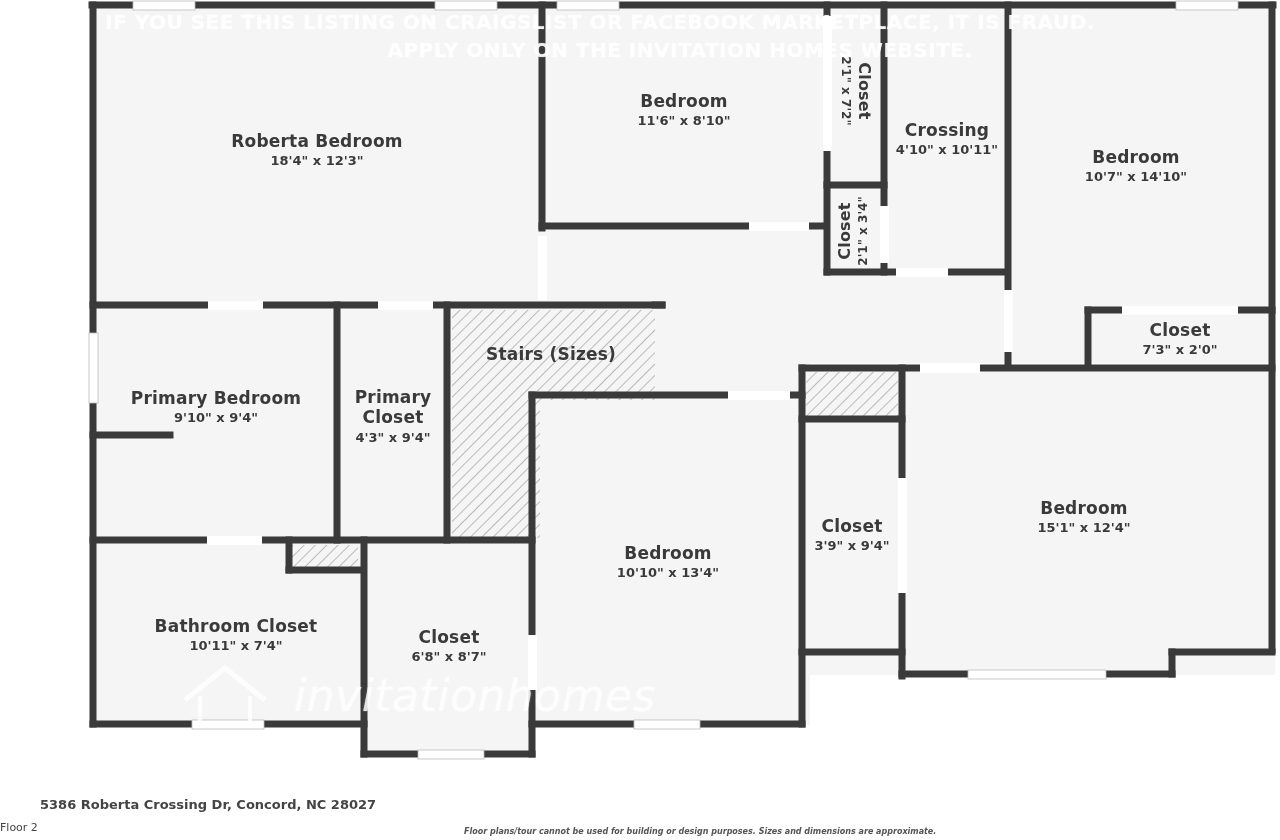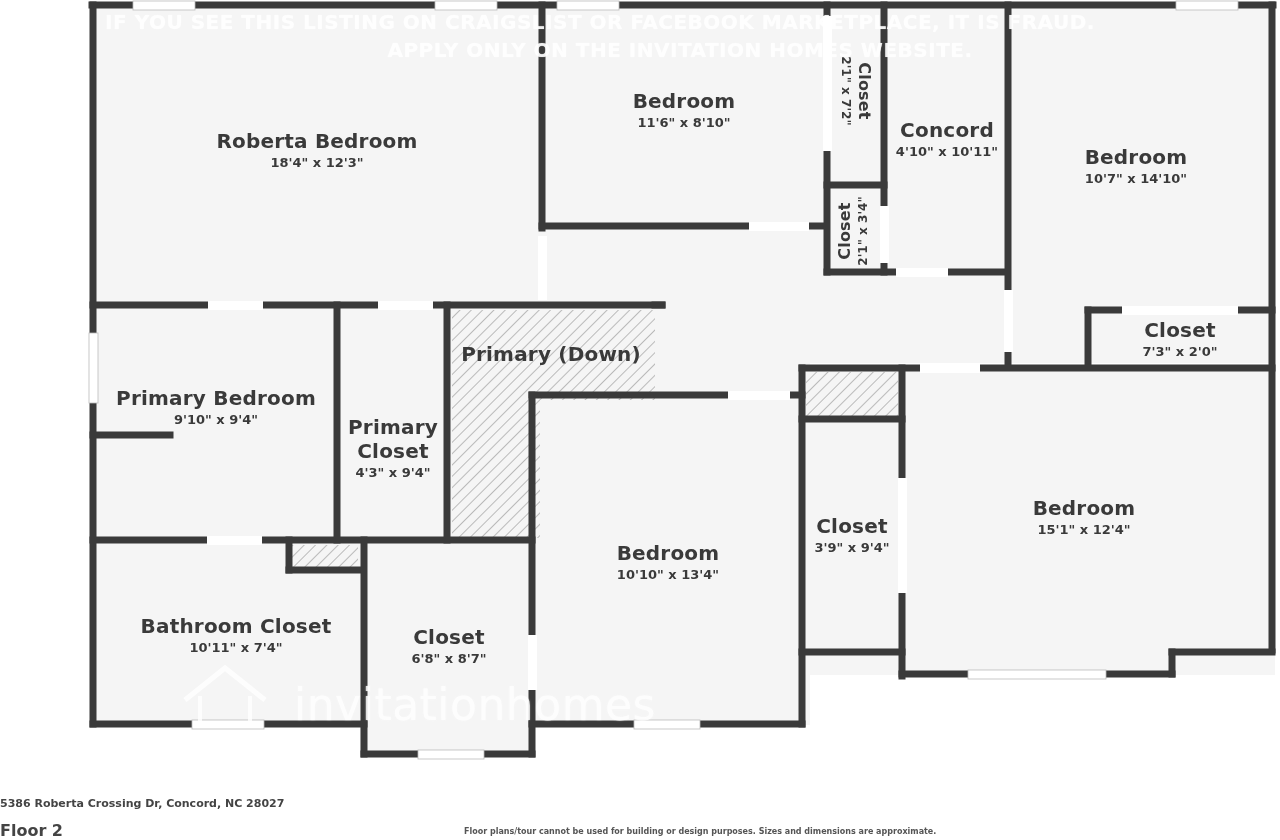--- a/index.html
+++ b/index.html
@@ -1,38 +1,38 @@
 <!DOCTYPE html>
 <html><head>
 <meta charset="utf-8">
 <style>
   html, body { margin:0; padding:0; background:#ffffff; }
   body { width:1280px; height:840px; position:relative; overflow:hidden;
          font-family:"DejaVu Sans","Liberation Sans",sans-serif; color:#333; }
   #plan { position:absolute; left:0; top:0; width:1280px; height:840px; }
   .room-label { position:absolute; text-align:center; transform:translate(-50%,-50%);
                 white-space:nowrap; line-height:1.2; }
-  .room-name { display:block; font-size:20px; font-weight:bold; color:#3a3a3a; letter-spacing:0.2px; }
+  .room-name { display:block; font-size:17px; font-weight:bold; color:#3a3a3a; letter-spacing:0.2px; }
   .room-dim { display:block; font-size:13px; font-weight:bold; color:#3a3a3a; margin-top:2px; }
   .rot-cw { transform:translate(-50%,-50%) rotate(90deg); }
   .rot-ccw { transform:translate(-50%,-50%) rotate(-90deg); }
   .rot-cw .room-name, .rot-ccw .room-name { font-size:16px; }
   .rot-cw .room-dim, .rot-ccw .room-dim { font-size:12px; }
   .watermark { position:absolute; left:0; width:1280px; text-align:center;
                color:#ffffff; font-weight:bold; font-size:20px; letter-spacing:0.5px;
                opacity:0.92; text-shadow:0 0 1px rgba(255,255,255,0.6); }
   .wm1 { top:10px; left:-40px; }
   .wm2 { top:38px; left:40px; }
-  .brand-wm { position:absolute; left:180px; top:660px; height:70px; display:flex; align-items:flex-end;
-              color:#ffffff; opacity:0.85; }
+  .brand-wm { position:absolute; left:180px; top:660px; height:70px; display:flex; align-items:center;
+              color:#ffffff; opacity:0.85;font-style:italic; }
   .brand-text { font-size:44px; font-weight:normal; letter-spacing:0.5px; margin-left:24px; color:#fff;
                 text-shadow:0 0 2px rgba(255,255,255,0.5); }
-  .footer-address { position:absolute; left:0; top:797px; font-size:11px; font-weight:bold; color:#444; }
-  .footer-floor { position:absolute; left:0; top:821px; font-size:16px; font-weight:bold; color:#444; }
-  .footer-disclaimer { position:absolute; left:464px; top:827px; font-size:8px; font-weight:bold; color:#555; }
+  .footer-address { position:absolute; left:0; top:797px; font-size:13px; font-weight:bold; color:#444;padding-left:40px; }
+  .footer-floor { position:absolute; left:0; top:821px; font-size:11px; font-weight:normal; color:#444; }
+  .footer-disclaimer { position:absolute; left:464px; top:827px; font-size:8px; font-weight:bold; color:#555;font-style:italic; }
 </style>
 </head>
 <body>
 
 <svg id="plan" viewBox="0 0 1280 840" xmlns="http://www.w3.org/2000/svg">
   <defs>
     <pattern id="hatch" patternUnits="userSpaceOnUse" width="8" height="8" patternTransform="rotate(45)">
       <rect width="8" height="8" fill="#f5f5f5"></rect>
       <line x1="0" y1="0" x2="0" y2="8" stroke="#9a9a9a" stroke-width="1.3"></line>
     </pattern>
@@ -158,42 +158,42 @@
 </div>
 <div class="room-label rot-cw" style="left:856px;top:91px">
   <span class="room-name">Closet</span>
   <span class="room-dim">2'1" x 7'2"</span>
 </div>
 <div class="room-label rot-ccw" style="left:853px;top:231px">
   <span class="room-name">Closet</span>
   <span class="room-dim">2'1" x 3'4"</span>
 </div>
 <div class="room-label" style="left:947px;top:139px">
-  <span class="room-name">Concord</span>
+  <span class="room-name">Crossing</span>
   <span class="room-dim">4'10" x 10'11"</span>
 </div>
 <div class="room-label" style="left:1136px;top:166px">
   <span class="room-name">Bedroom</span>
   <span class="room-dim">10'7" x 14'10"</span>
 </div>
 <div class="room-label" style="left:1180px;top:339px">
   <span class="room-name">Closet</span>
   <span class="room-dim">7'3" x 2'0"</span>
 </div>
 <div class="room-label" style="left:216px;top:407px">
   <span class="room-name">Primary Bedroom</span>
   <span class="room-dim">9'10" x 9'4"</span>
 </div>
-<div class="room-label" style="left:393px;top:448px">
+<div class="room-label" style="left:393px;top:416px">
   <span class="room-name">Primary</span>
   <span class="room-name">Closet</span>
   <span class="room-dim">4'3" x 9'4"</span>
 </div>
 <div class="room-label" style="left:551px;top:354px">
-  <span class="room-name">Primary (Down)</span>
+  <span class="room-name">Stairs (Sizes)</span>
 </div>
 <div class="room-label" style="left:668px;top:562px">
   <span class="room-name">Bedroom</span>
   <span class="room-dim">10'10" x 13'4"</span>
 </div>
 <div class="room-label" style="left:852px;top:535px">
   <span class="room-name">Closet</span>
   <span class="room-dim">3'9" x 9'4"</span>
 </div>
 <div class="room-label" style="left:1084px;top:517px">

